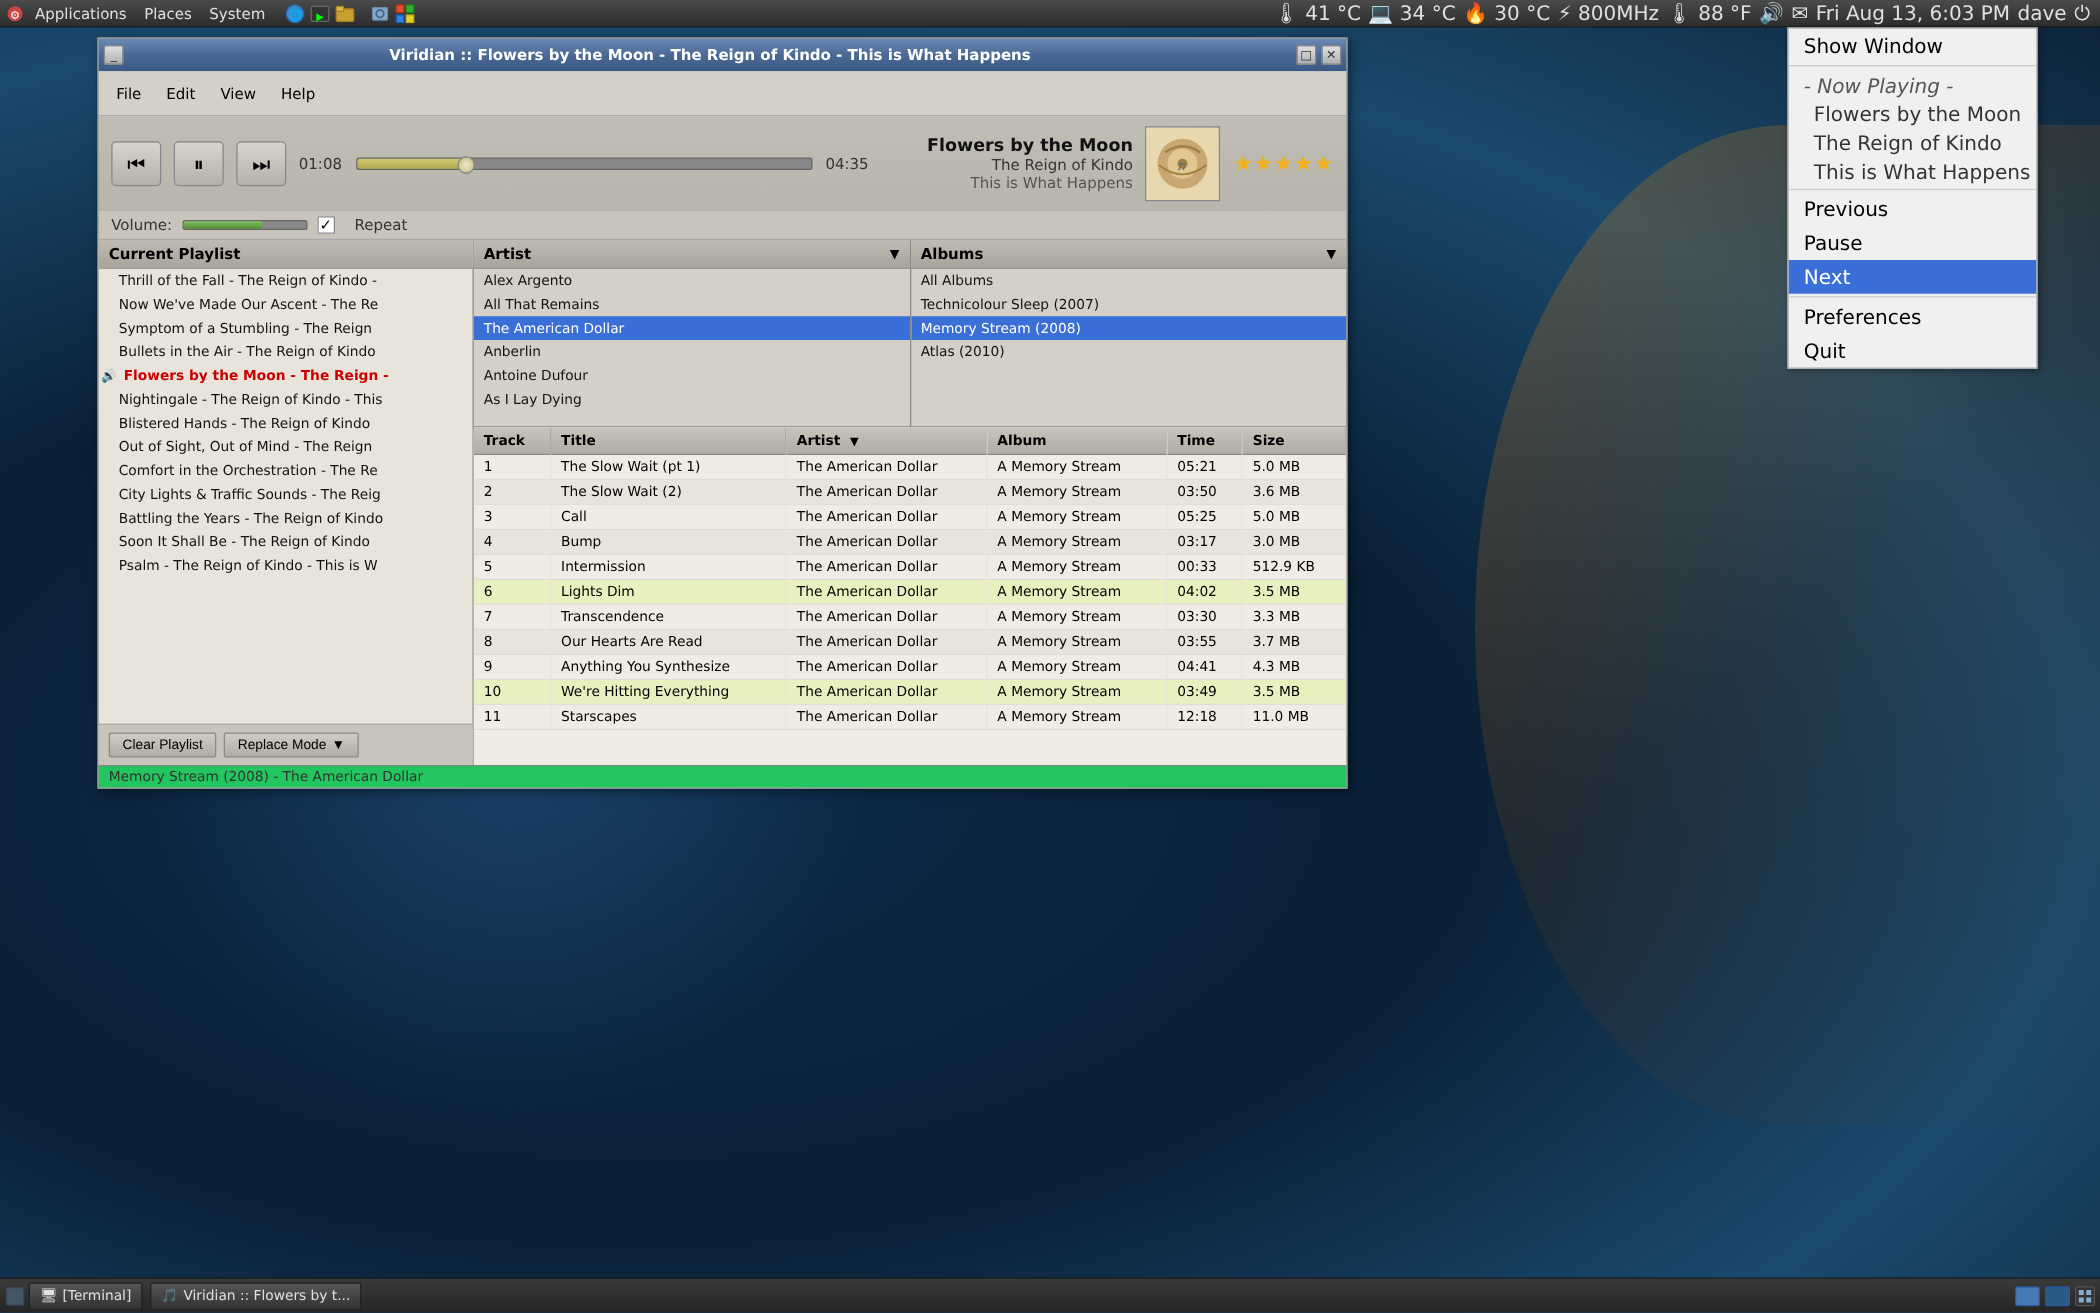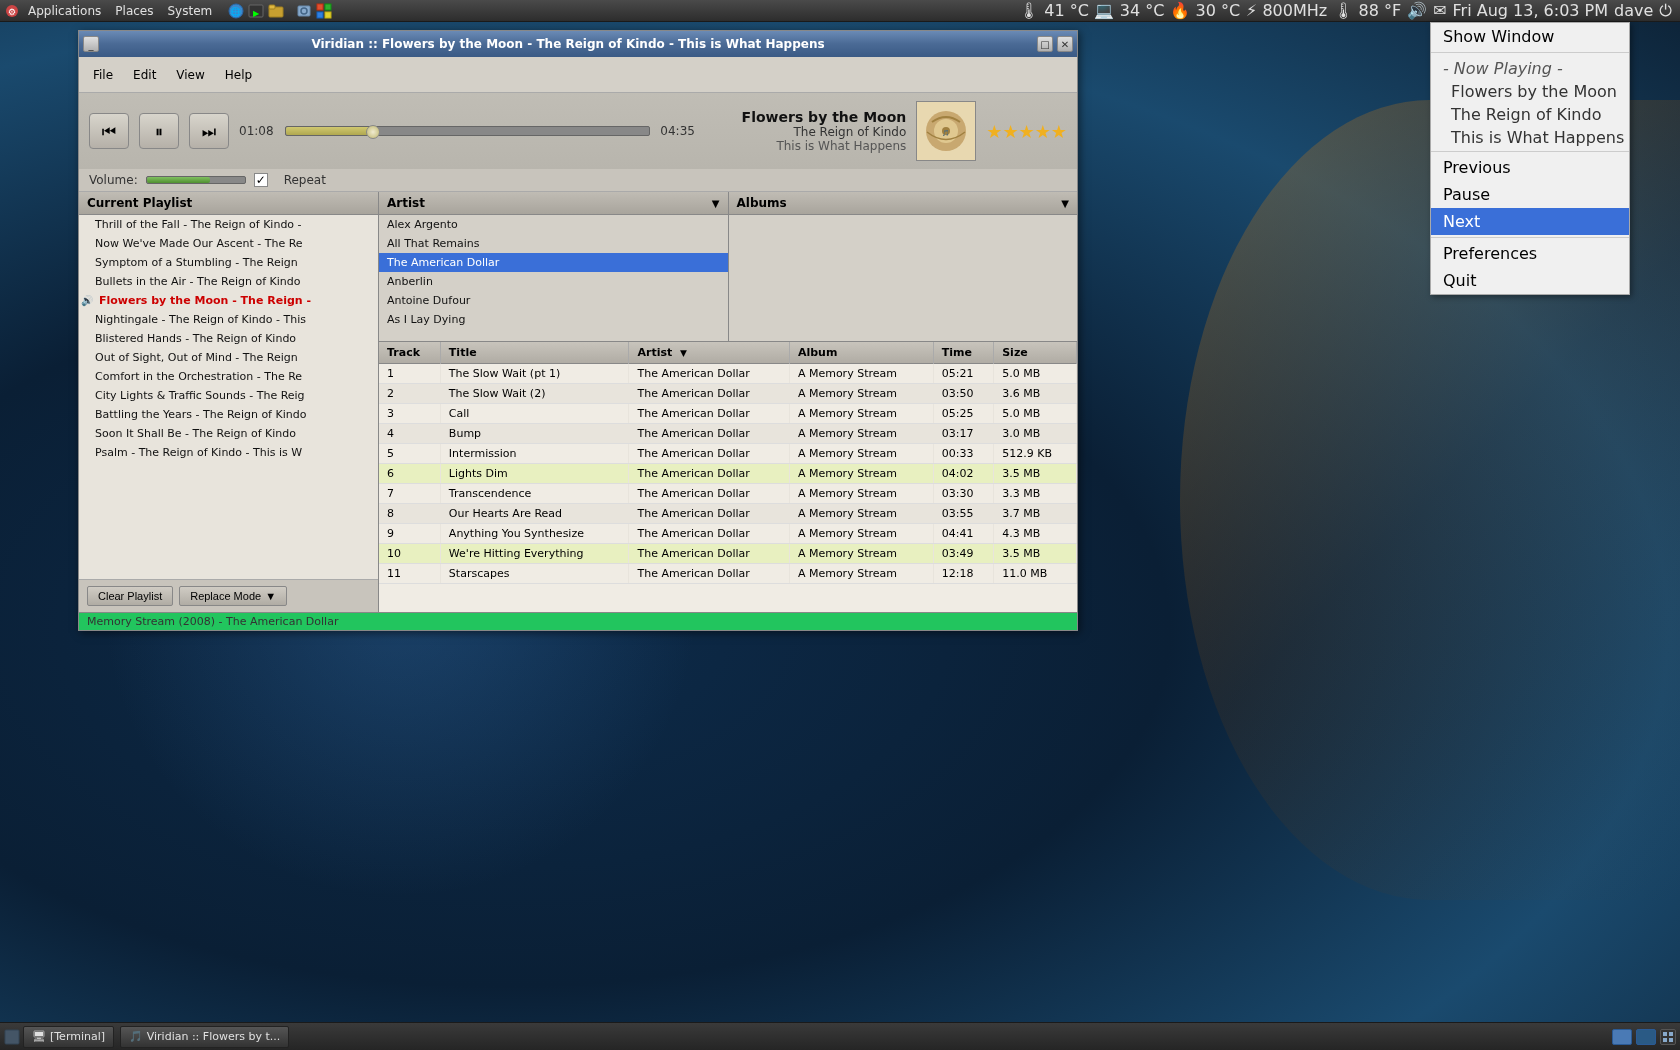--- a/index.html
+++ b/index.html
@@ -662,20 +662,26 @@
               <div class="artist-item">Antoine Dufour</div>
               <div class="artist-item">As I Lay Dying</div>
             </div>
         </div>
 
         <div class="album-panel">
           <div class="album-panel-header">
             <span>Albums</span>
             <span class="panel-arrow">▼</span>
           </div>
+          <div class="album-list" id="album-container">
+              <div class="album-item">All Albums</div>
+              <div class="album-item">Technicolour Sleep (2007)</div>
+              <div class="album-item selected">Memory Stream (2008)</div>
+              <div class="album-item">Atlas (2010)</div>
+            </div>
         </div>
       </div>
 
       <div class="track-table-area">
         <table class="track-table">
           <thead>
             <tr>
               <th>Track</th>
               <th>Title</th>
               <th>Artist <span class="sort-arrow">▼</span></th>

